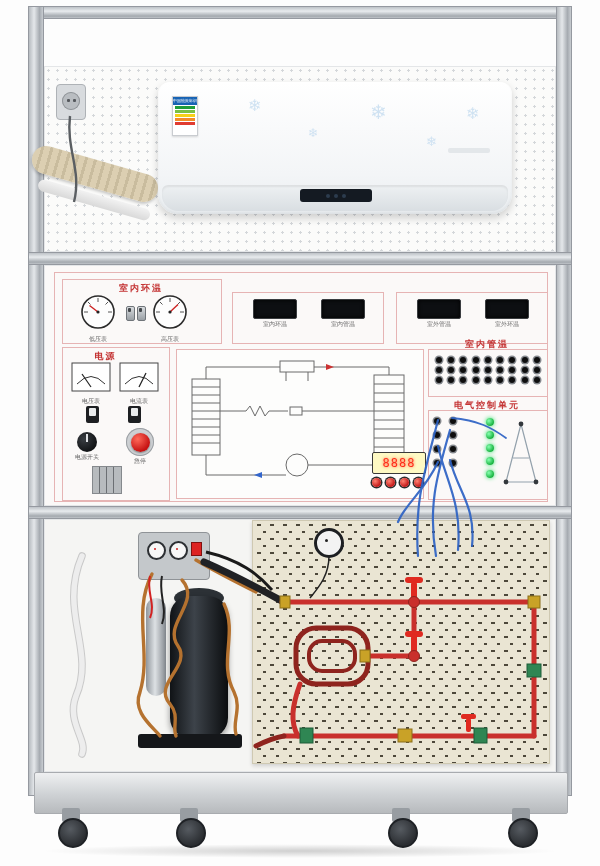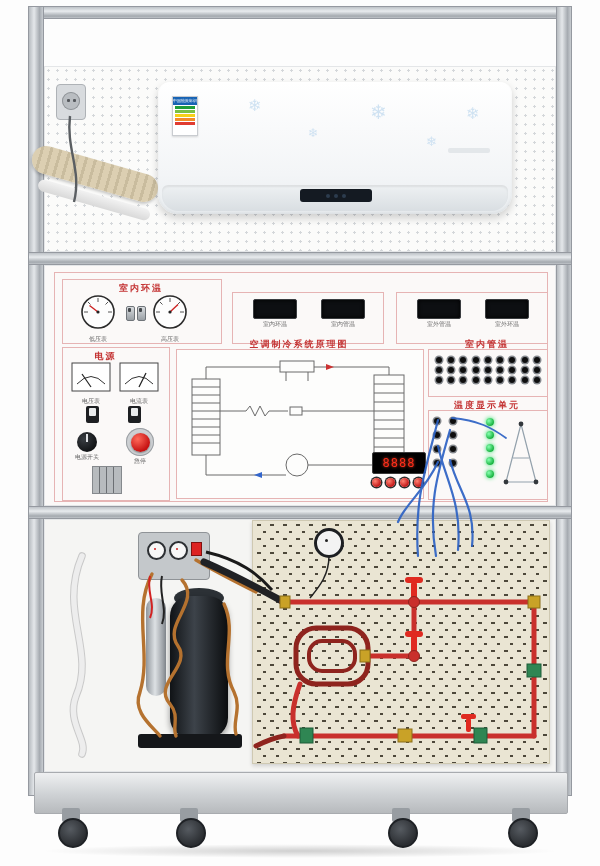--- a/index.html
+++ b/index.html
@@ -58,21 +58,21 @@
   .knob{width:20px;height:20px;margin:0 auto;border-radius:50%;background:radial-gradient(circle at 35% 35%,#3a3e43,#0f1113 75%);position:relative;}
   .knob::after{content:"";position:absolute;left:9px;top:2px;width:2px;height:8px;background:#dfe2e5;}
   .estop-base{width:28px;height:28px;margin:0 auto;border-radius:50%;background:#cdd0d3;box-shadow:inset 0 0 0 1px #9b9fa3;display:flex;align-items:center;justify-content:center;}
   .estop-btn{width:19px;height:19px;border-radius:50%;background:radial-gradient(circle at 35% 32%,#ff6a5a,#c61212 70%);box-shadow:0 1px 2px rgba(0,0,0,.4);}
   .contactor{position:absolute;left:92px;top:466px;width:28px;height:26px;background:#b7bbbe;border:1px solid #85898d;
      background-image:linear-gradient(90deg,transparent 6px,#6b6f73 6px,#6b6f73 7px,transparent 7px,transparent 13px,#6b6f73 13px,#6b6f73 14px,transparent 14px,transparent 20px,#6b6f73 20px,#6b6f73 21px,transparent 21px);}
 
   .term{width:6px;height:6px;border-radius:50%;background:#0e0e0e;box-shadow:0 0 0 1.5px #84888d;}
   .led{width:8px;height:8px;border-radius:50%;background:radial-gradient(circle at 35% 35%,#86ffb0,#17b33f 70%);box-shadow:0 0 4px #2ee06a;}
   .rbtn{width:9px;height:9px;border-radius:50%;background:radial-gradient(circle at 35% 35%,#ff8272,#c21616 70%);box-shadow:0 0 0 1.5px #2e2e2e;}
-  .seg-display{position:absolute;left:372px;top:452px;width:52px;height:20px;background:#000000;border:1px solid #3a3a3a;border-radius:2px;
+  .seg-display{position:absolute;left:372px;top:452px;width:52px;height:20px;background:#fef9c3;border:1px solid #3a3a3a;border-radius:2px;
      display:flex;align-items:center;justify-content:center;color:#ff2d1a;font-family:"DejaVu Sans Mono",monospace;font-size:12px;letter-spacing:1px;text-shadow:0 0 3px rgba(255,70,40,.9);}
 
   
   .board{position:absolute;left:252px;top:520px;width:296px;height:242px;background:#eae5d3;border:1px solid #cfc9b2;box-shadow:0 2px 4px rgba(0,0,0,.15);
      background-image:radial-gradient(4px 2.2px at 6px 4px,#4d483a 58%,transparent 64%),radial-gradient(4px 2.2px at 12px 11px,#4d483a 58%,transparent 64%);
      background-size:13px 14px;}
   .meter-box{position:absolute;left:138px;top:532px;width:70px;height:46px;background:#c4c8cb;border:1px solid #8f9397;border-radius:4px;}
   .mini-gauge{position:absolute;width:15px;height:15px;border-radius:50%;background:#f7f7f7;border:2px solid #2c2f33;}
   .mini-gauge::after{content:"";position:absolute;left:5px;top:5px;width:2px;height:2px;background:#c22;border-radius:50%;}
   .tank{position:absolute;left:146px;top:598px;width:20px;height:98px;border-radius:10px;background:linear-gradient(90deg,#90969c,#dde1e4 45%,#84898f);}
@@ -218,21 +218,20 @@
     <div class="slabel">电源开关</div>
   </div>
   <div class="abs" style="left:120px;top:428px;width:40px;text-align:center;">
     <div class="estop-base">
       <div class="estop-btn"></div>
     </div>
     <div class="slabel">急停</div>
   </div>
   <div class="contactor"></div>
 
-  <div class="rlabel" style="left:176px;top:338px;width:246px;">空调制冷系统原理图</div>
   <div class="pframe" style="left:176px;top:349px;width:246px;height:148px;background:#fdfdfc;"></div>
   <svg class="overlay" style="left:176px;top:349px;" width="246" height="148" viewBox="0 0 246 148">
     <g fill="none" stroke="#6a6a6a" stroke-width="1">
       <rect x="16" y="30" width="28" height="76"></rect>
       <path d="M16 38 H44 M16 46 H44 M16 54 H44 M16 62 H44 M16 70 H44 M16 78 H44 M16 86 H44 M16 94 H44"></path>
       <rect x="198" y="26" width="30" height="84"></rect>
       <path d="M198 35 H228 M198 44 H228 M198 53 H228 M198 62 H228 M198 71 H228 M198 80 H228 M198 89 H228 M198 98 H228"></path>
       <rect x="104" y="12" width="34" height="11"></rect>
       <path d="M30 30 V18 H104 M138 18 H213 V26 M110 23 V32 M132 23 V32"></path>
       <circle cx="121" cy="116" r="11"></circle>
@@ -270,21 +269,21 @@
       <div class="term"></div>
       <div class="term"></div>
       <div class="term"></div>
       <div class="term"></div>
       <div class="term"></div>
       <div class="term"></div>
       <div class="term"></div>
       <div class="term"></div>
     </div>
 
-  <div class="rlabel" style="left:428px;top:399px;width:118px;">温度显示单元</div>
+  <div class="rlabel" style="left:428px;top:399px;width:118px;">电气控制单元</div>
   <div class="pframe" style="left:428px;top:410px;width:118px;height:88px;"></div>
   <div class="abs" style="left:434px;top:418px;width:24px;display:grid;grid-template-columns:repeat(2,1fr);gap:8px 8px;">
       <div class="term"></div>
       <div class="term"></div>
       <div class="term"></div>
       <div class="term"></div>
       <div class="term"></div>
       <div class="term"></div>
       <div class="term"></div>
       <div class="term"></div>

